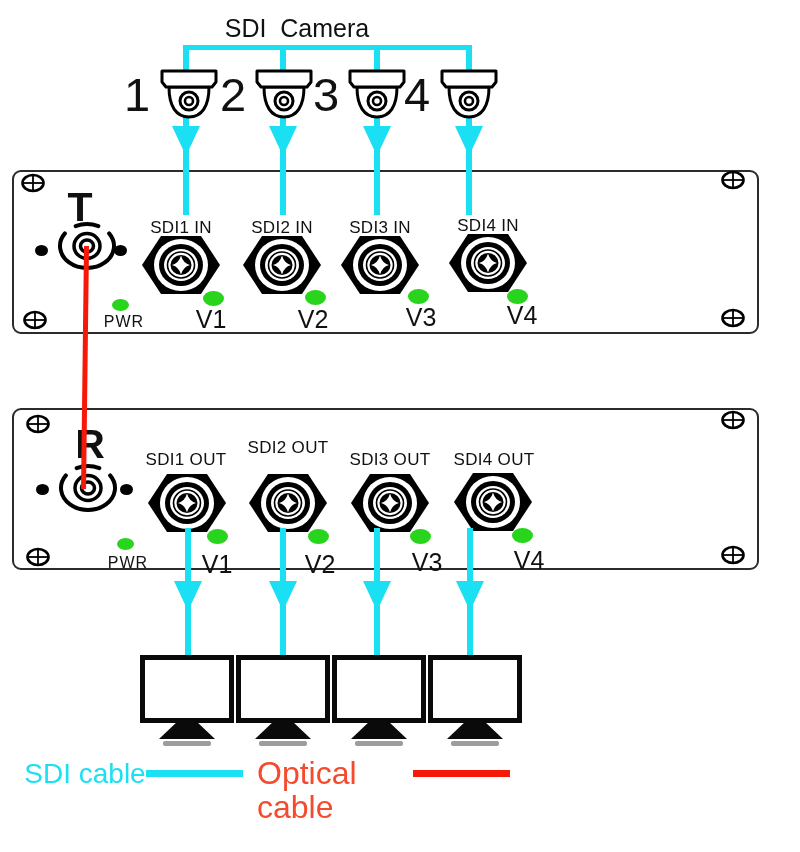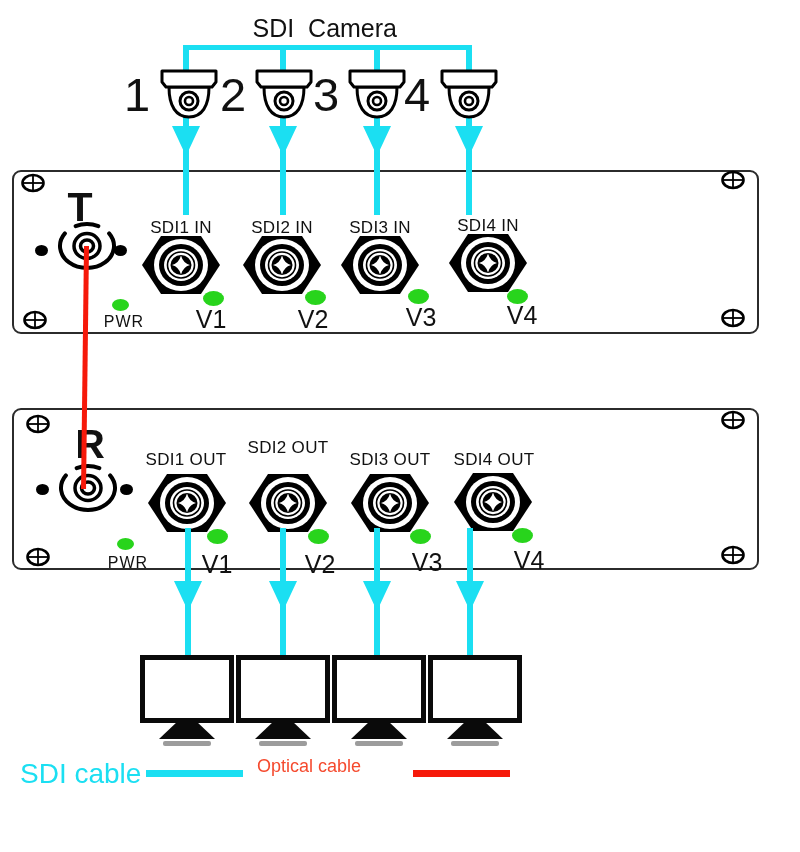--- a/index.html
+++ b/index.html
@@ -20,21 +20,21 @@
   .unit-letter{font-size:41px;font-weight:bold;}
   .cam-num{font-size:47px;}
   .title{font-size:25px;white-space:pre;}
   .monitor{position:absolute;width:94px;height:68px;border:5px solid #0a0a0a;
     background:#fff;box-sizing:border-box;}
   .stand{position:absolute;width:56px;height:17px;background:#0a0a0a;
     -webkit-clip-path:polygon(32% 0,68% 0,100% 100%,0 100%);
     clip-path:polygon(32% 0,68% 0,100% 100%,0 100%);}
   .shadow{position:absolute;width:48px;height:5px;background:#9c9c9c;border-radius:2px;}
   .legend-text-sdi{font-size:28px;color:var(--sdi-cyan,#1bdff2);}
-  .legend-text-opt{font-size:18px;color:var(--optical-text,#f54a2e);}
+  .legend-text-opt{font-size:32px;color:var(--optical-text,#f54a2e);}
   .redline{position:absolute;background:var(--optical-red,#f6190a);}
   .pn{font-size:26px;font-weight:bold;color:#3a3a3a;text-align:right;}
 </style>
 </head>
 <body>
 
 <svg width="0" height="0" style="position:absolute">
   <defs>
     <symbol id="sym-bnc" viewBox="0 0 84 62">
       <polygon points="3,31 22,2 62,2 81,31 62,60 22,60" fill="#000"></polygon>
@@ -208,23 +208,23 @@
   <svg class="abs" style="left:345px;top:68px" width="64" height="54">
       <use href="#sym-cam"></use>
     </svg>
   <svg class="abs" style="left:437px;top:68px" width="64" height="54">
       <use href="#sym-cam"></use>
     </svg>
   <div class="lbl cam-num" style="left:116px;top:70px;width:42px;">1</div>
   <div class="lbl cam-num" style="left:212px;top:70px;width:42px;">2</div>
   <div class="lbl cam-num" style="left:305px;top:70px;width:42px;">3</div>
   <div class="lbl cam-num" style="left:396px;top:70px;width:42px;">4</div>
-  <div class="lbl title" style="left:197px;top:15px;width:200px;text-align:right;">SDI  Camera</div>
+  <div class="lbl title" style="left:197px;top:15px;width:200px;text-align:center;">SDI  Camera</div>
 
   <div class="redline" style="left:84px;top:246px;width:5px;height:243px;transform:rotate(0.7deg);transform-origin:top center;"></div>
 
-  <div class="lbl legend-text-sdi" style="left:20px;top:759px;width:130px;text-align:left;">SDI cable</div>
+  <div class="lbl legend-text-sdi" style="left:20px;top:759px;width:130px;text-align:center;">SDI cable</div>
   <div class="cline" style="left:146px;top:770px;width:97px;height:7px;"></div>
   <div class="lbl legend-text-opt" style="left:257px;top:757px;width:170px;text-align:left;">Optical cable</div>
   <div class="redline" style="left:413px;top:770px;width:97px;height:7px;"></div>
 
 
 </div>
 
 </body></html>

